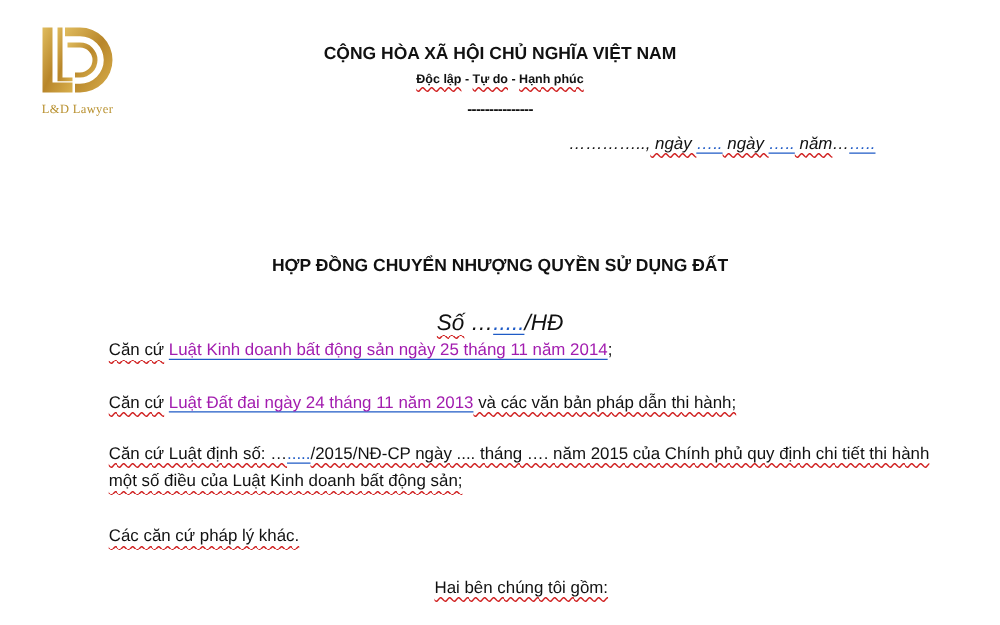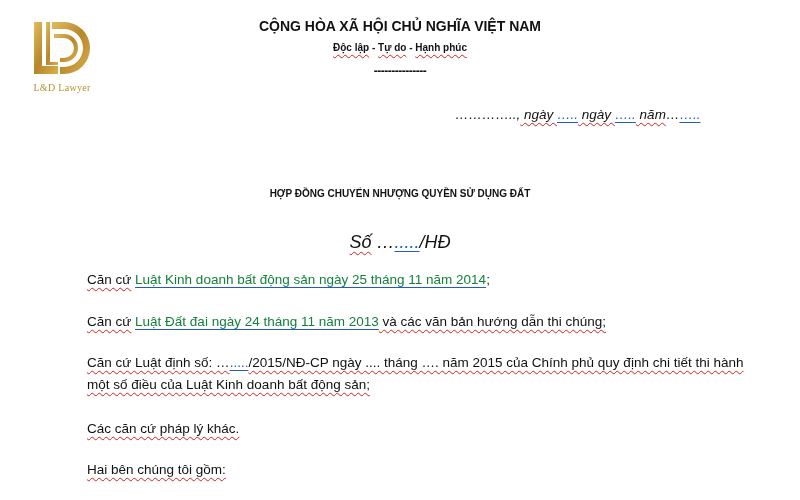--- a/index.html
+++ b/index.html
@@ -6,30 +6,30 @@
   body {
     width:800px; height:500px; overflow:hidden; background:#ffffff;
     font-family:"Liberation Sans", sans-serif; color:#111111; position:relative;
   }
   .logo { position:absolute; left:22px; top:20px; width:80px; height:80px; }
   .logo svg { position:absolute; left:6px; top:0; }
   .logo-text {
     position:absolute; left:0; top:62px; width:80px; text-align:center;
     font-family:"Liberation Serif", serif; font-size:10px; color:#b8902e; letter-spacing:0.3px;
   }
-  .center { position:absolute; left:0; width:800px; text-align:center; }
+  .center { position:absolute; left:0; width:800px; text-align:center;margin-top:16px; }
   .nation { top:18px; font-weight:bold; font-size:14px; }
   .motto { top:42px; font-weight:bold; font-size:10px; }
   .dashes { top:64px; font-weight:bold; font-size:12px; letter-spacing:-0.5px; }
   .dateline { position:absolute; top:107px; left:455px; font-size:13.5px; font-style:italic; }
-  .title { top:188px; font-weight:bold; font-size:10px; }
+  .title { top:188px; font-weight:bold; font-size:14px; }
   .so { top:232px; font-style:italic; font-size:18px; }
   .para { position:absolute; left:87px; font-size:13.5px; line-height:22px; width:660px; }
   .squig { text-decoration: underline wavy #d02020; text-decoration-thickness:1px; text-underline-offset:3px; }
-  .link { color:#15803d; text-decoration: underline; text-decoration-color:#1f5bc6; text-underline-offset:3px; }
+  .link { color:#a21caf; text-decoration: underline; text-decoration-color:#1f5bc6; text-underline-offset:3px; }
   .blank { color:#1f5bc6; text-decoration: underline; text-underline-offset:3px; }
 </style>
 </head>
 <body>
 
 <div class="logo">
   <svg width="66" height="60" viewBox="0 0 66 60">
     <defs>
       <linearGradient id="g" x1="0" y1="0" x2="1" y2="1">
         <stop offset="0" stop-color="#e0bc5e"></stop>
@@ -58,26 +58,26 @@
 <div class="center title">HỢP ĐỒNG CHUYỂN NHƯỢNG QUYỀN SỬ DỤNG ĐẤT</div>
 <div class="center so">
   <span class="squig">Số</span><span> …</span><span class="blank">.....</span><span>/HĐ</span>
 </div>
 
 <div class="para" style="top:269px;">
   <span class="squig">Căn cứ</span> <a class="link">Luật Kinh doanh bất động sản ngày 25 tháng 11 năm 2014</a><span>;</span>
 </div>
 
 <div class="para" style="top:311px;">
-  <span class="squig">Căn cứ</span> <a class="link">Luật Đất đai ngày 24 tháng 11 năm 2013</a><span class="squig"> và các văn bản hướng dẫn thi chúng;</span>
+  <span class="squig">Căn cứ</span> <a class="link">Luật Đất đai ngày 24 tháng 11 năm 2013</a><span class="squig"> và các văn bản pháp dẫn thi hành;</span>
 </div>
 
 <div class="para" style="top:352px;">
   <span class="squig">Căn cứ Luật định số: …</span><span class="blank">.....</span><span class="squig">/2015/NĐ-CP ngày .... tháng …. năm 2015 của Chính phủ quy định chi tiết thi hành một số điều của Luật Kinh doanh bất động sản;</span>
 </div>
 
 <div class="para" style="top:418px;">
   <span class="squig">Các căn cứ pháp lý khác.</span>
 </div>
 
-<div class="para" style="top:459px;">
+<div class="para" style="top:459px;text-align:center;">
   <span class="squig">Hai bên chúng tôi gồm:</span>
 </div>
 
 </body></html>

